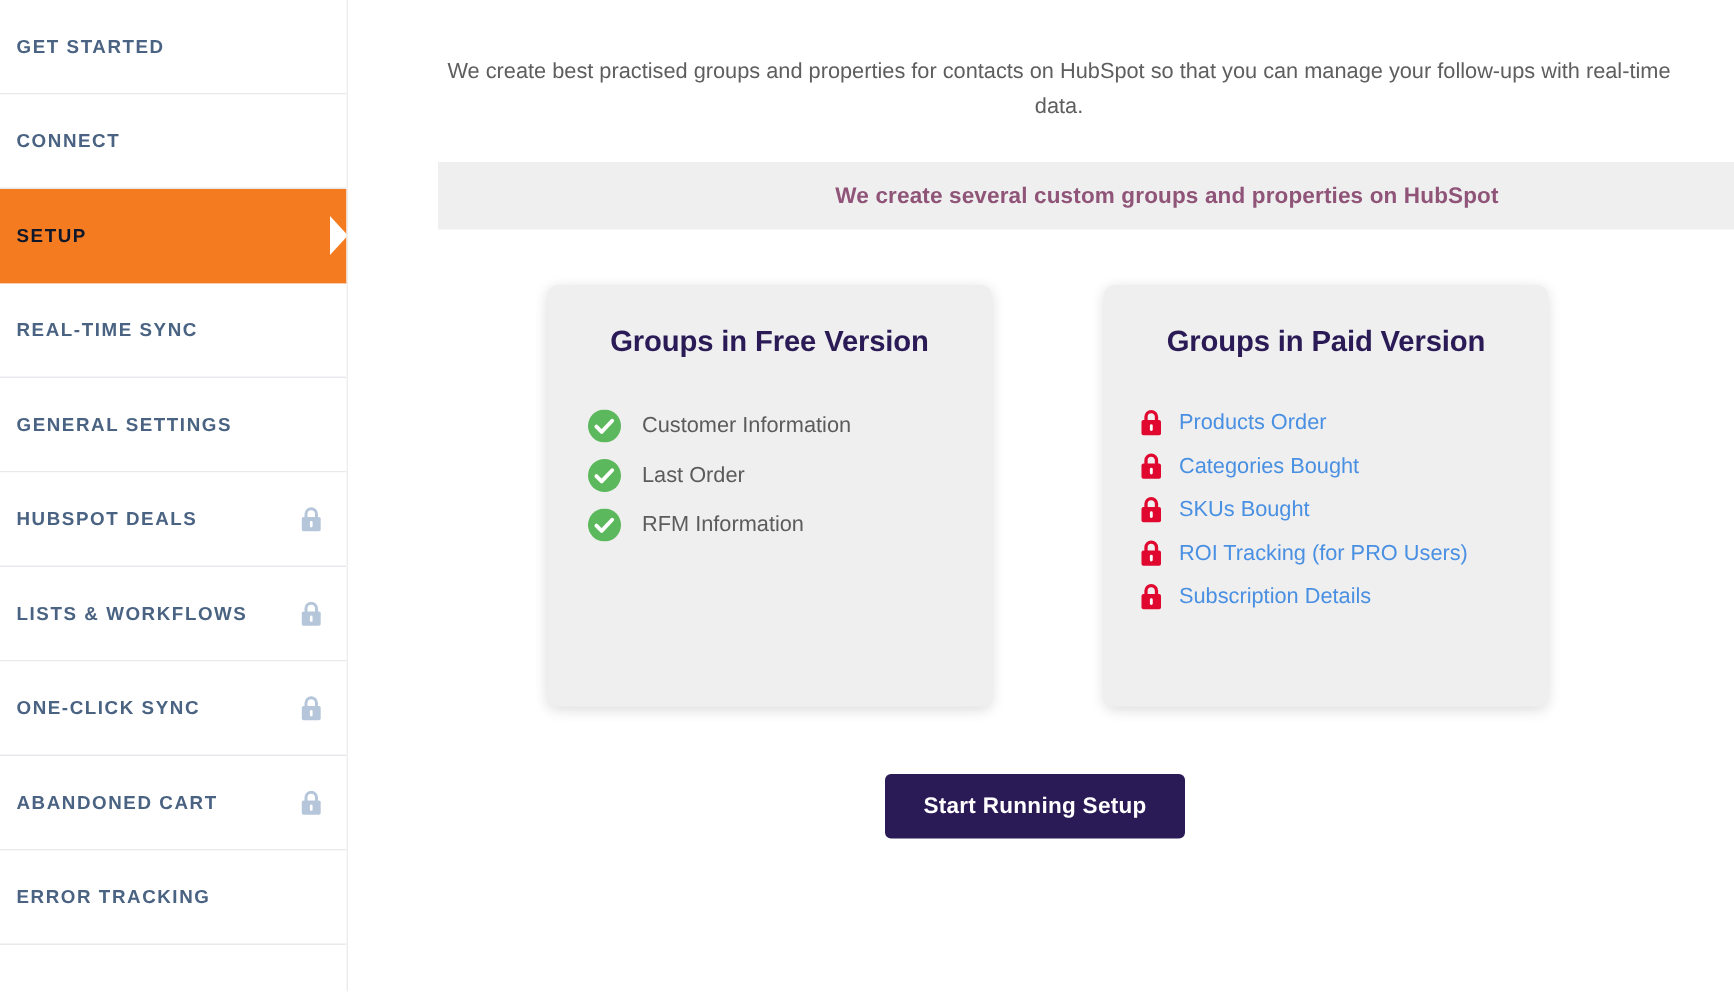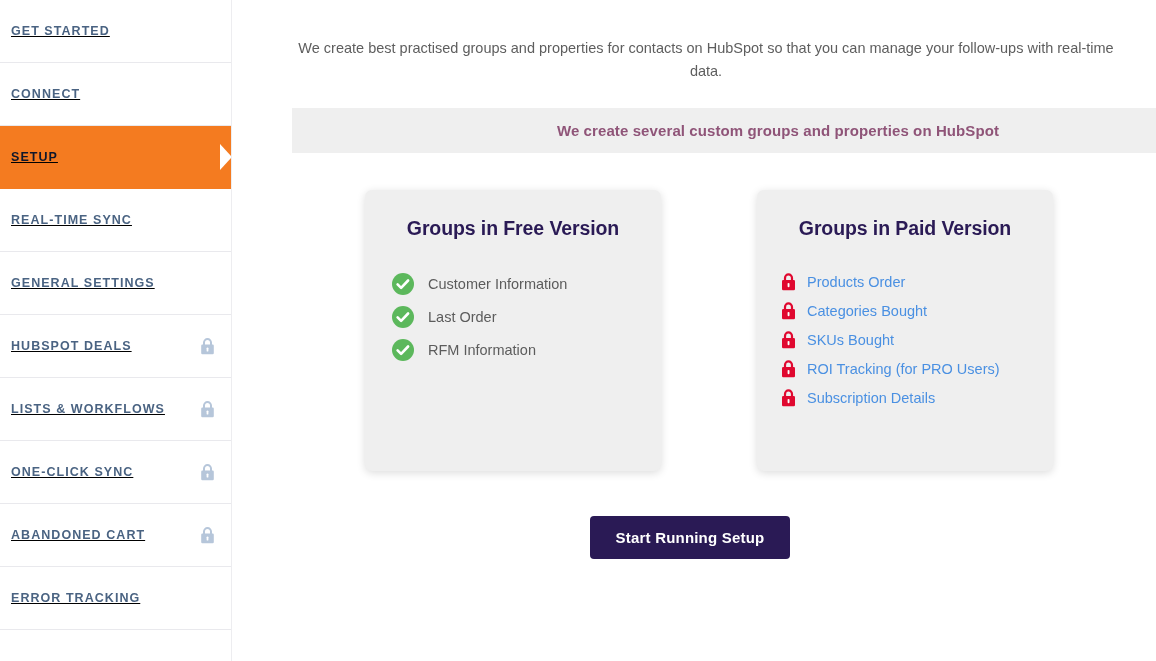--- a/index.html
+++ b/index.html
@@ -21,21 +21,20 @@
 
   
   .sidebar {
     width: 232px;
     height: 661px;
     background: #ffffff;
     border-right: 1px solid #ededf0;
     flex: 0 0 232px;
     position: relative;
     overflow: hidden;
-    text-decoration: underline;
   }
 
   .nav-item {
     position: relative;
     height: 63px;
     display: flex;
     align-items: center;
     padding: 0 16px 0 11px;
     border-bottom: 1px solid #e9e9ed;
     background: #ffffff;
@@ -128,21 +127,21 @@
     padding: 14px 10px;
     font-size: 15px;
     font-weight: bold;
     color: #8f5478;
     letter-spacing: 0.1px;
   }
 
   .cards {
     margin: 37px 0 0 133px;
     display: flex;
-    gap: 96px;
+    gap: 75px;
   }
 
   .card {
     width: 296px;
     min-height: 281px;
     background: #efefef;
     border-radius: 7px;
     box-shadow: 0 2px 9px rgba(0,0,0,0.14);
     padding: 27px 0 20px 0;
   }

